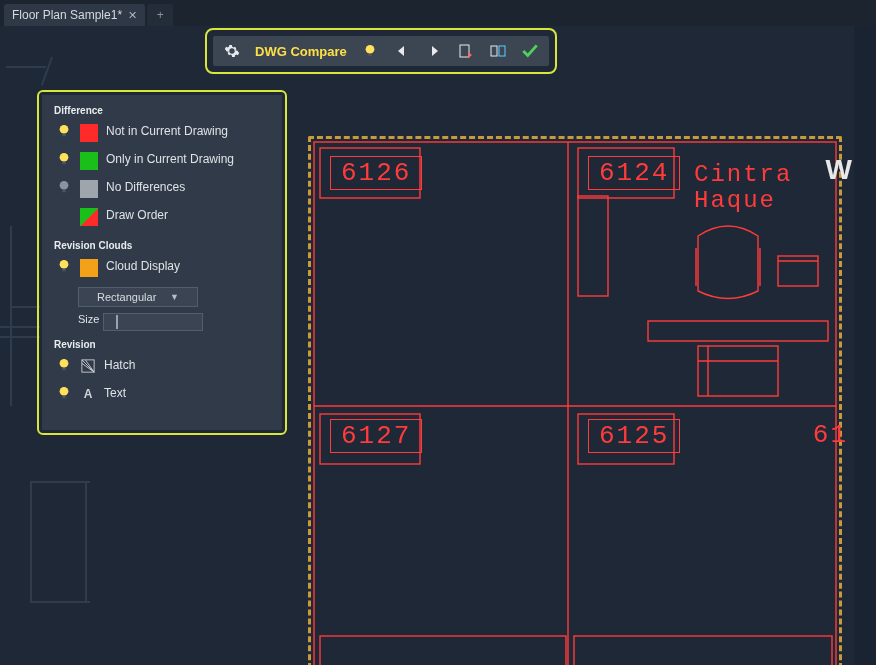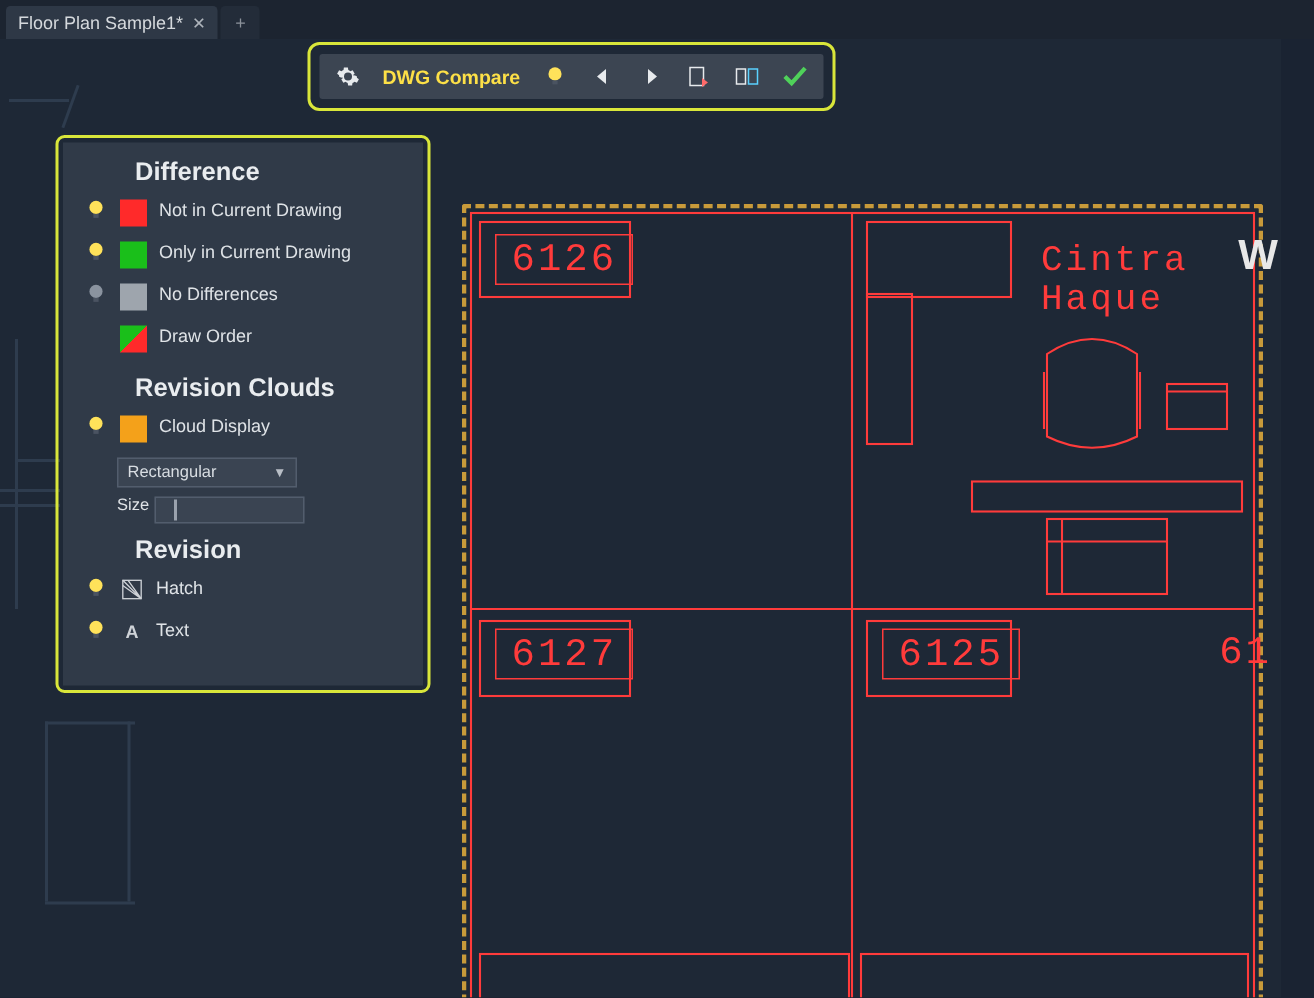--- a/index.html
+++ b/index.html
@@ -147,26 +147,25 @@
     padding: 3px;
   }
   .diff-panel {
     width: 240px;
     background: #303a48;
     padding: 10px 12px 16px 12px;
     font-size: 12px;
     color: #dfe3e7;
   }
   .diff-panel h4 {
-    font-size: 17px;
+    font-size: 10px;
     font-weight: 700;
     margin-bottom: 8px;
     margin-top: 8px;
     color: #e9ecef;
-    margin-left: 36px;
   }
   .diff-panel h4:first-child { margin-top: 0; }
   .row {
     display: flex;
     align-items: flex-start;
     height: 24px;
     gap: 8px;
     margin-bottom: 4px;
     padding: 0 2px;
     cursor: pointer;
@@ -187,21 +186,21 @@
   .dropdown {
     margin-left: 24px;
     width: 120px;
     height: 20px;
     background: #3a4452;
     border: 1px solid #525d6d;
     font-size: 11px;
     display: flex;
     align-items: center;
     justify-content: space-between;
-    padding: 0 6px;
+    padding: 0 18px;
     color: #d8dde2;
     margin-bottom: 6px;
     cursor: pointer;
   }
   .dropdown .caret { font-size: 9px; color: #b8bec6; }
   .slider-row {
     margin-left: 24px;
     display: flex;
     align-items: flex-start;
     gap: 4px;
@@ -286,20 +285,21 @@
       <rect x="12" y="278" width="100" height="50"></rect>
 
       <rect x="270" y="278" width="96" height="50"></rect>
 
       <rect x="12" y="500" width="246" height="30"></rect>
       <rect x="266" y="500" width="258" height="30"></rect>
     </g>
   </svg>
 
   <div class="room-label" style="left:330px; top:130px;">6126</div>
+  <div class="room-label" style="left:588px; top:130px;">6124</div>
   <div class="room-label" style="left:330px; top:393px;">6127</div>
   <div class="room-label" style="left:588px; top:393px;">6125</div>
 
   <div class="person-label" style="left:694px; top:136px; white-space:pre;">Cintra
 Haque</div>
 
   <div class="side-label" style="right:2px; top:128px;">W</div>
   <div class="room-label" style="right:-4px; top:393px; border:none;">61</div>
 
 </div>

